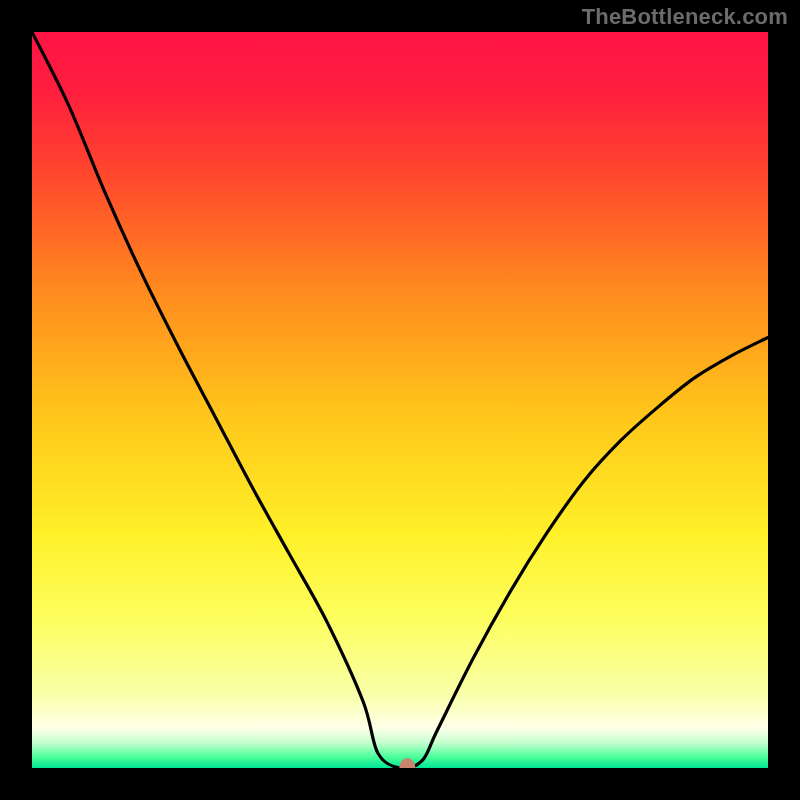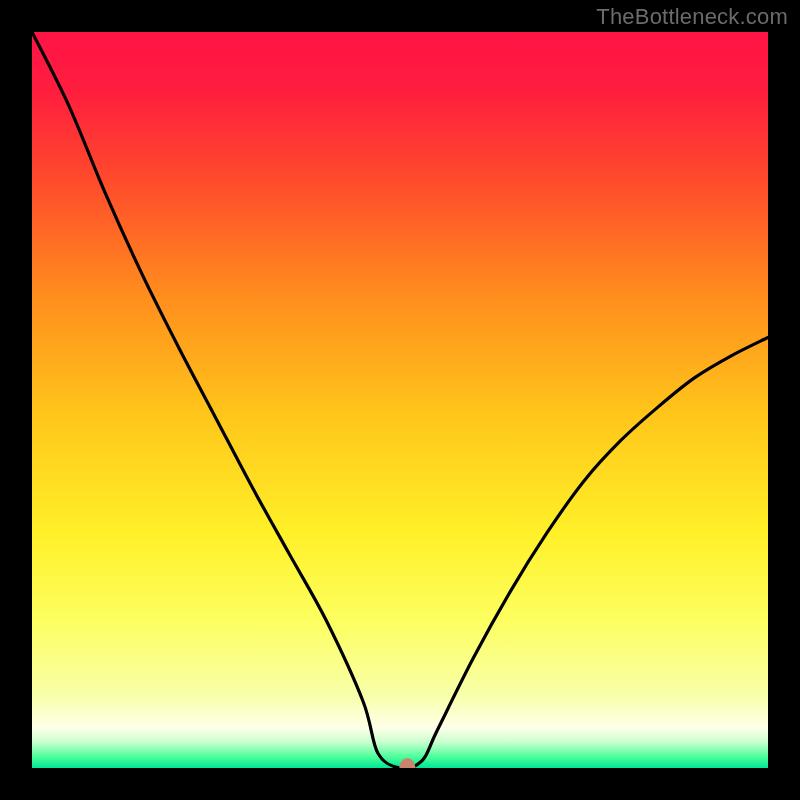--- a/index.html
+++ b/index.html
@@ -14,21 +14,21 @@
   .container {
     position: relative;
     width: 800px;
     height: 800px;
   }
   .watermark {
     position: absolute;
     top: 4px;
     right: 12px;
     font-size: 22px;
-    font-weight: 400;
+    font-weight: 700;
     color: #6b6b6b;
     letter-spacing: 0.2px;
     z-index: 10;
   }
   .plot-area {
     position: absolute;
     left: 32px;
     top: 32px;
     width: 736px;
     height: 736px;

